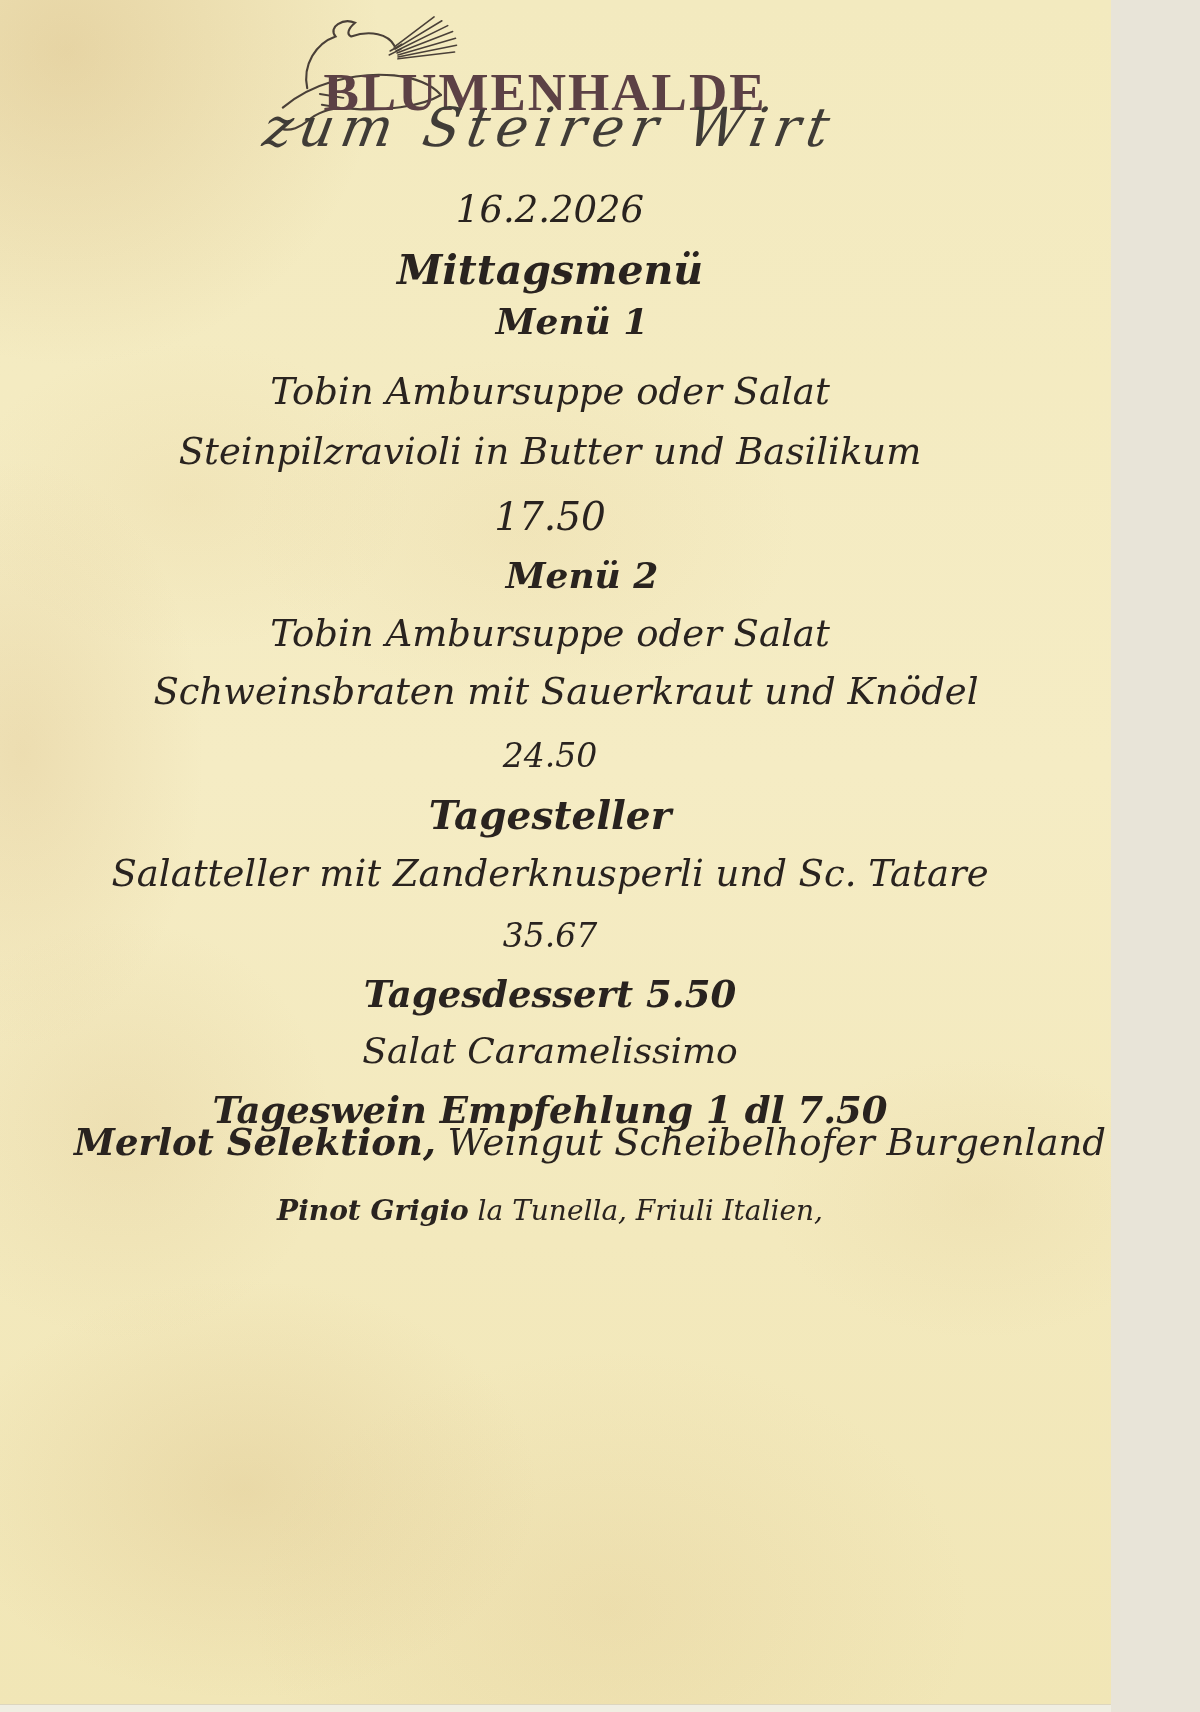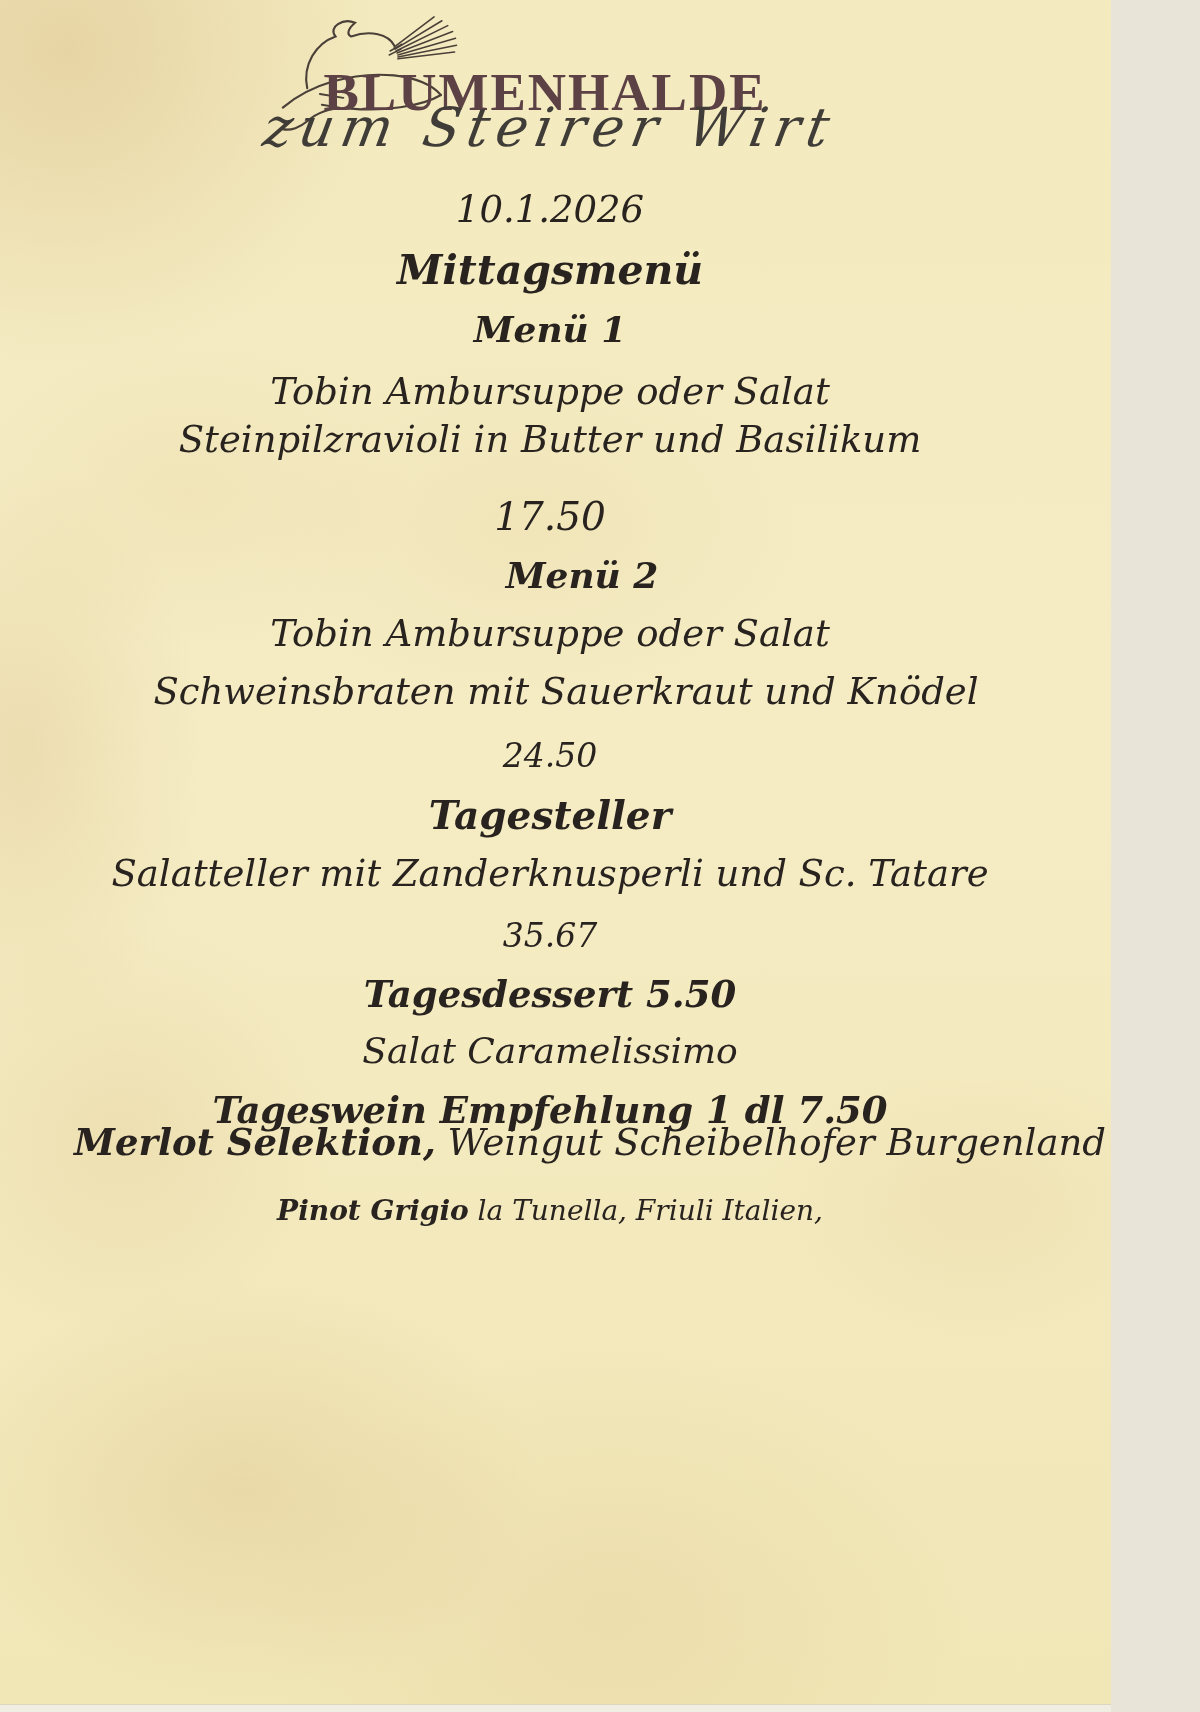--- a/index.html
+++ b/index.html
@@ -76,23 +76,23 @@
     font-style: italic;
     font-size: 54px;
     letter-spacing: 7px;
     color: #403c37;
     transform: skewX(-10deg);
   }
 
   
   .date        { top: 188px;  font-size: 37px; }
   .title       { top: 246px;  font-size: 41px; }
-  .m1-head     { top: 308px;  font-size: 36px; }
+  .m1-head     { top: 300px;  font-size: 36px; padding-left: 22px; }
   .m1-l1       { top: 370px;  font-size: 37px; }
-  .m1-l2       { top: 418px;  font-size: 37px; }
+  .m1-l2       { top: 430px;  font-size: 37px; }
   .m1-price    { top: 494px;  font-size: 39px; }
   .m2-head     { top: 554px;  font-size: 36px; padding-left: 32px; }
   .m2-l1       { top: 612px;  font-size: 37px; }
   .m2-l2       { top: 670px;  font-size: 37px; margin-left: 16px; }
   .m2-price    { top: 736px;  font-size: 33px; }
   .tt-head     { top: 792px;  font-size: 39px; }
   .tt-l1       { top: 852px;  font-size: 37px; }
   .tt-price    { top: 916px;  font-size: 33px; }
   .ds-head     { top: 972px;  font-size: 37px; }
   .ds-l1       { top: 1030px; font-size: 36px; }
@@ -124,21 +124,21 @@
 
     <path d="M170,85 C150,97 110,102 78,99 C56,97 42,104 33,112 C26,118 16,122 8,120" stroke-width="2.2"></path>
 
     <path d="M46,84 L70,88" stroke-width="2"></path>
     <path d="M48,95 L66,98" stroke-width="2"></path>
   </svg>
 
   <div class="brand">BLUMENHALDE</div>
   <div class="tagline">zum Steirer Wirt</div>
 
-  <div class="line date">10.1.2026</div>
+  <div class="line date">16.2.2026</div>
   <div class="line title bold">Mittagsmenü</div>
 
   <div class="line m1-head bold">Menü 1</div>
   <div class="line m1-l1">Tobin Ambursuppe oder Salat</div>
   <div class="line m1-l2">Steinpilzravioli in Butter und Basilikum</div>
   <div class="line m1-price">17.50</div>
 
   <div class="line m2-head bold">Menü 2</div>
   <div class="line m2-l1">Tobin Ambursuppe oder Salat</div>
   <div class="line m2-l2">Schweinsbraten mit Sauerkraut und Knödel</div>

